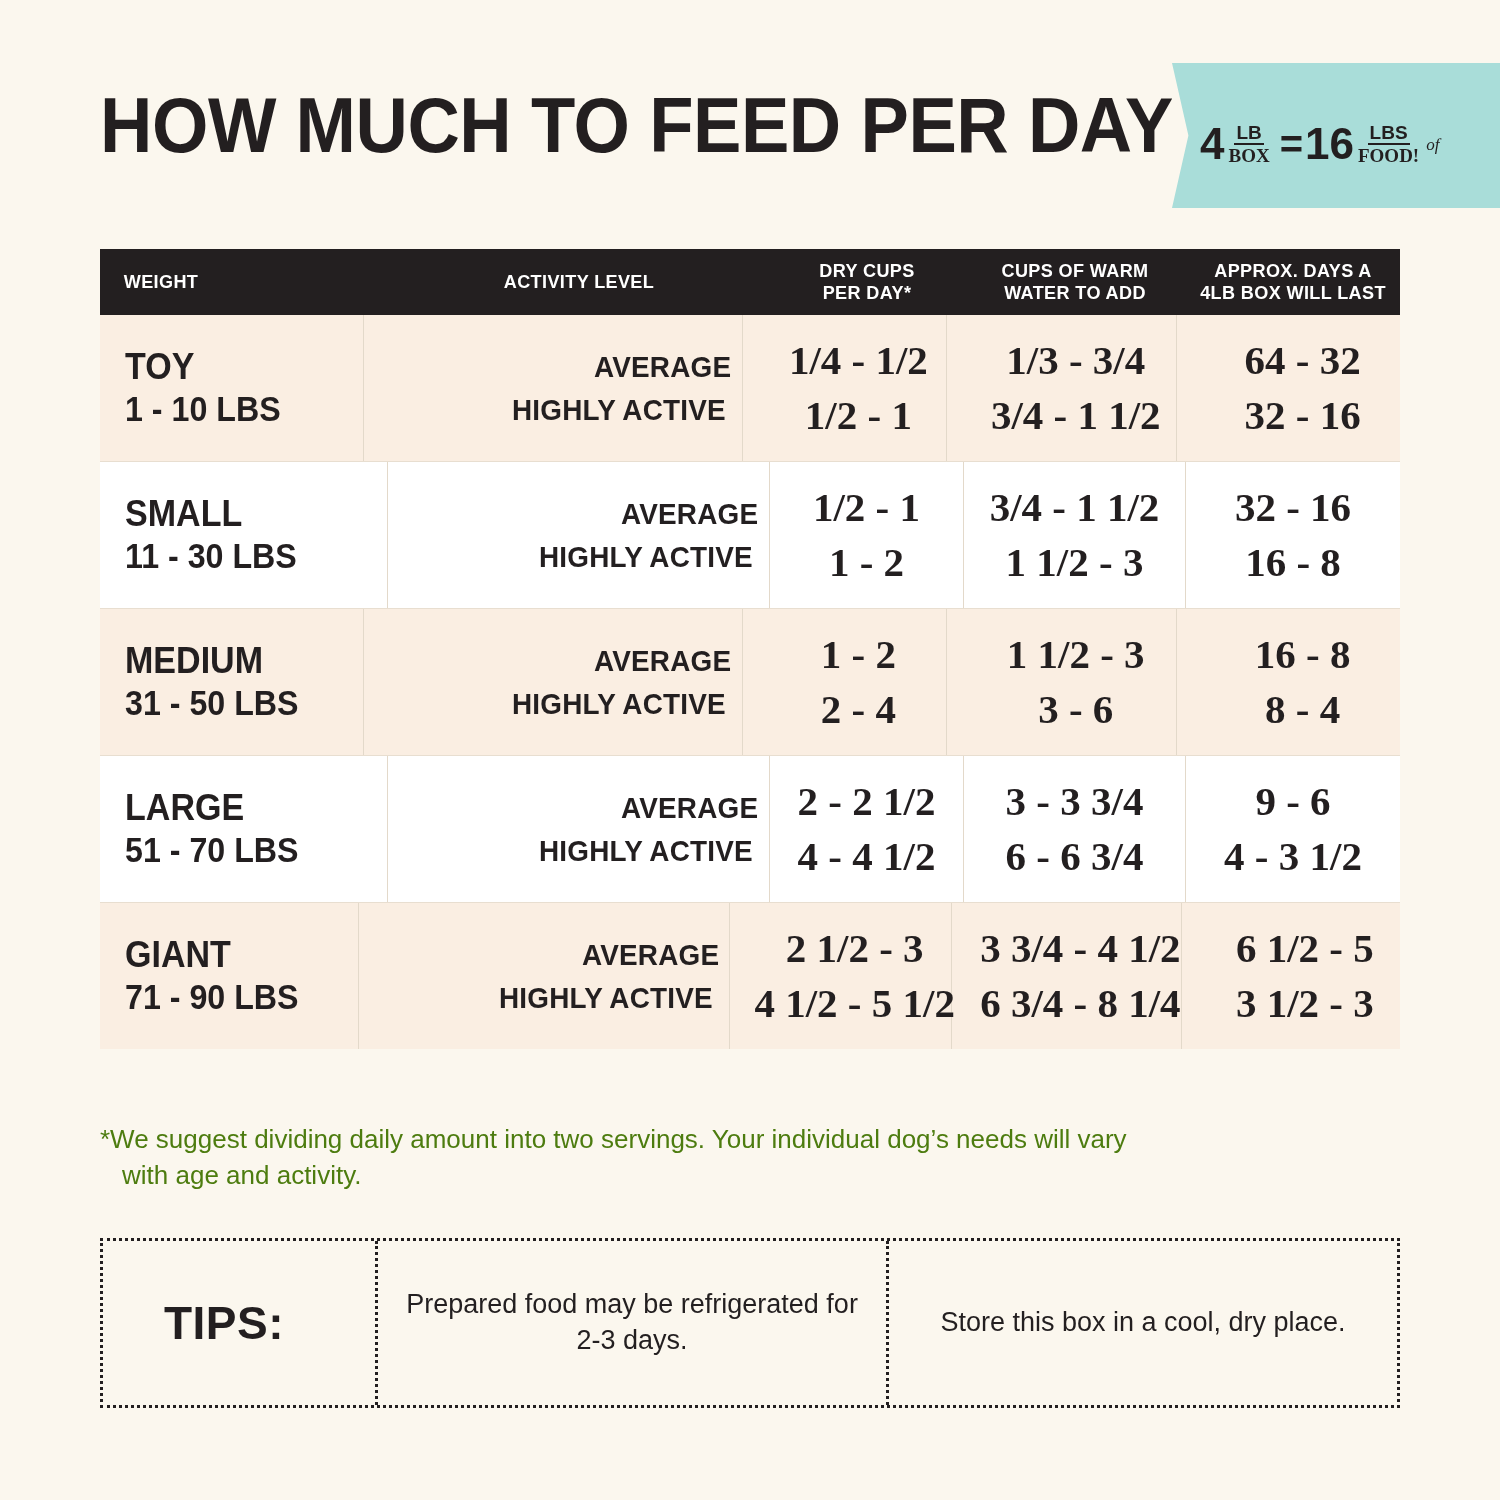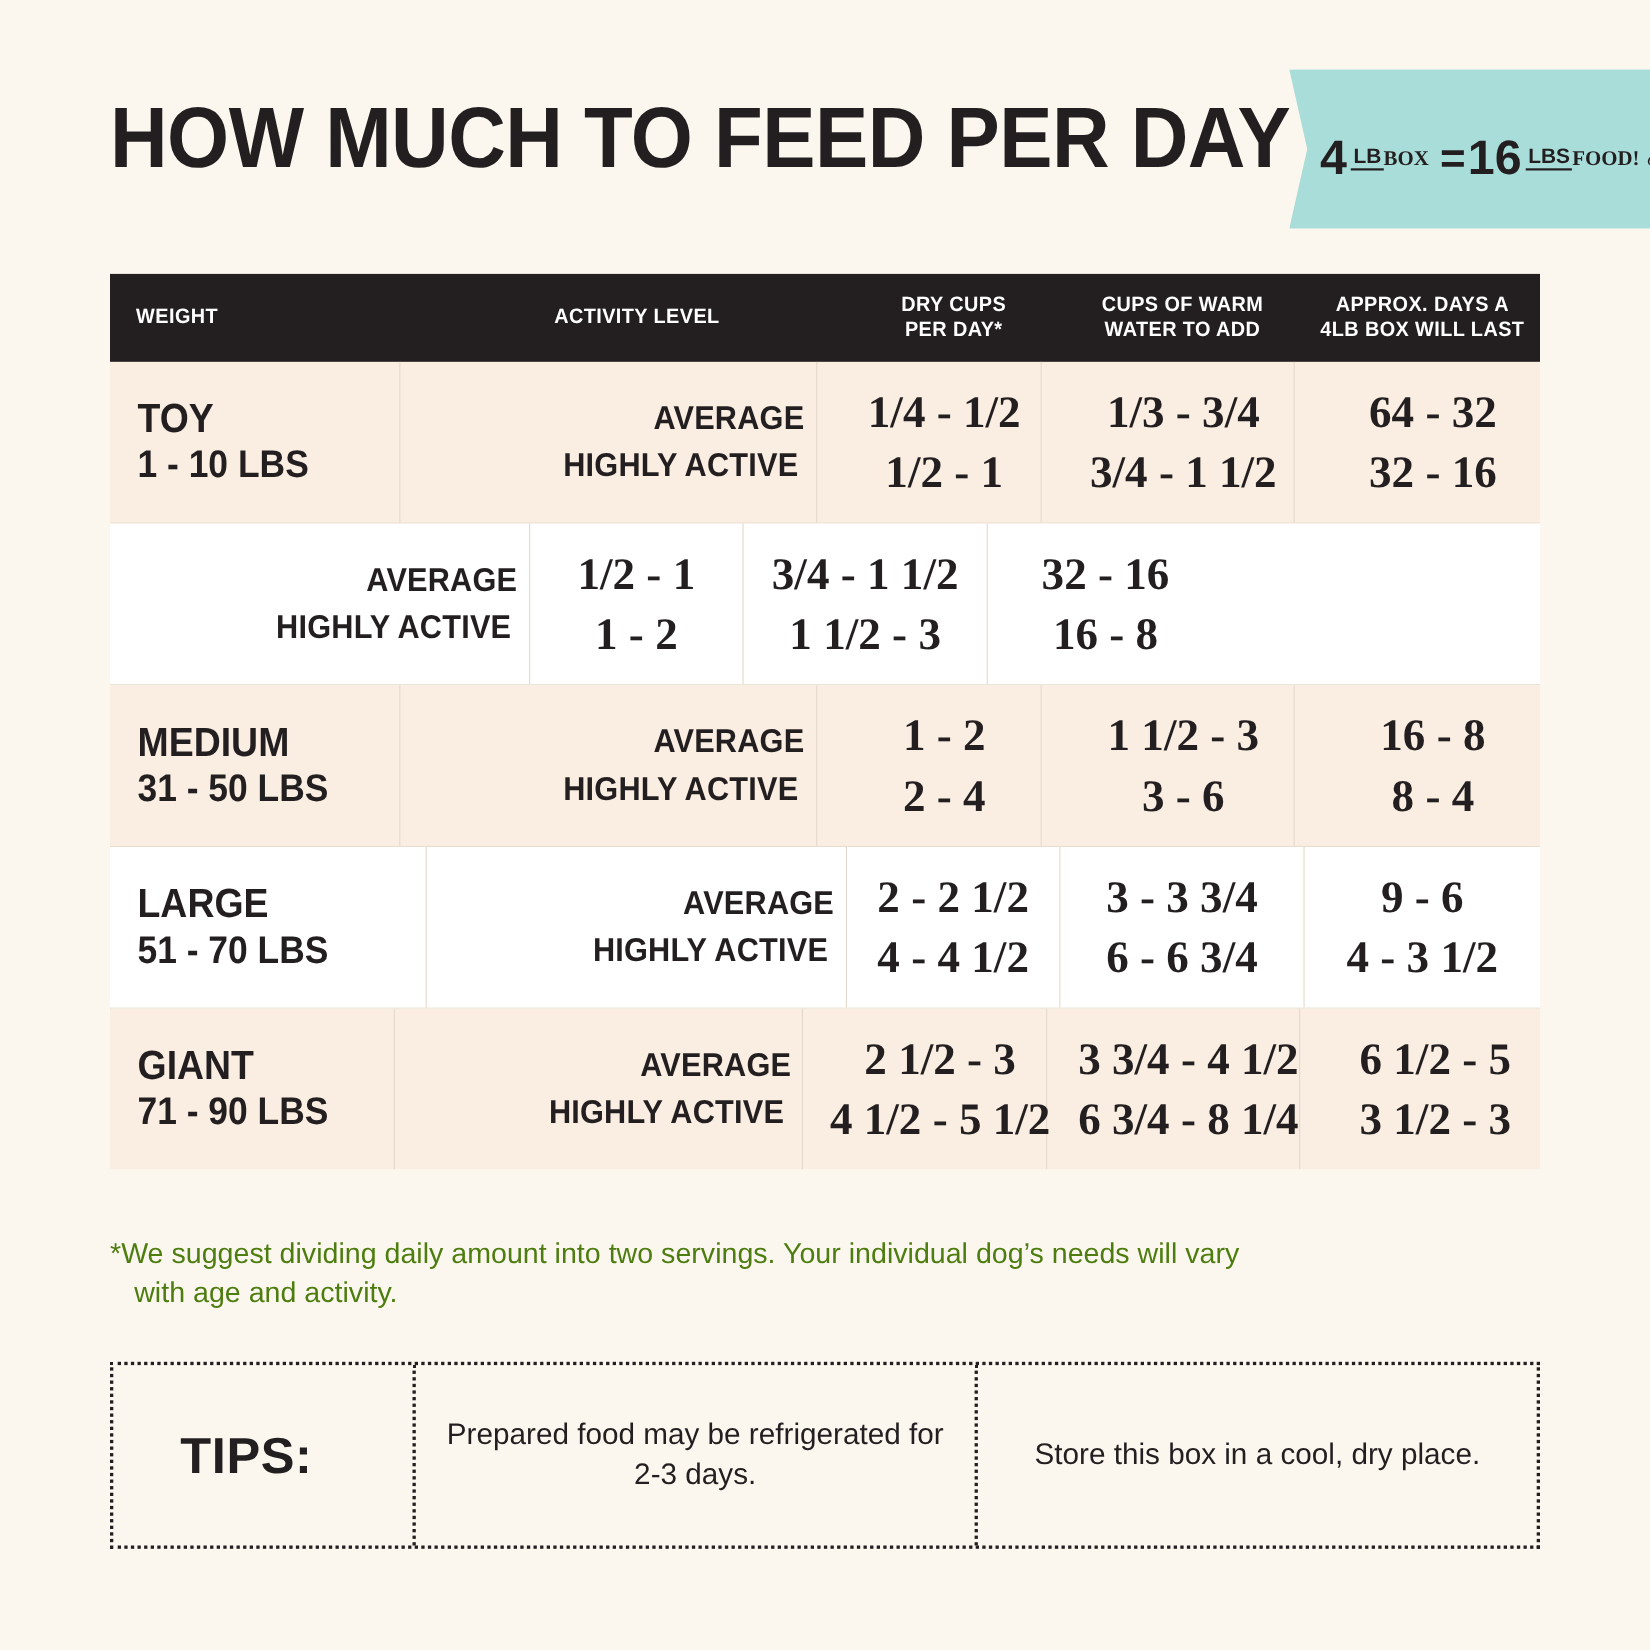--- a/index.html
+++ b/index.html
@@ -64,21 +64,21 @@
     color: #231f20;
   }
   .rb-num {
     font-family: "Liberation Sans Narrow", "Liberation Sans", sans-serif;
     font-size: 44px;
     font-weight: bold;
     line-height: 1;
   }
   .rb-stack {
     display: inline-flex;
-    flex-direction: row;
+    flex-direction: column;
     align-items: center;
     justify-content: center;
     margin: 0 4px;
     line-height: 1.0;
   }
   .rb-stack .top {
     font-size: 19px;
     font-weight: bold;
     font-family: "Liberation Sans Narrow", "Liberation Sans", sans-serif;
     border-bottom: 2.5px solid #231f20;
@@ -114,21 +114,21 @@
   .table {
     position: absolute;
     left: 100px;
     top: 249px;
     width: 1300px;
   }
   .thead {
     display: flex;
     background: #231f20;
     color: #ffffff;
-    height: 80px;
+    height: 66px;
     align-items: center;
   }
   .th {
     font-family: "Liberation Sans Narrow", "Liberation Sans", sans-serif;
     font-size: 19px;
     font-weight: bold;
     letter-spacing: 0.4px;
     text-align: center;
     line-height: 1.15;
     transform: scaleX(0.95);
@@ -323,20 +323,24 @@
         <div class="num-line">1/3 - 3/4</div>
         <div class="num-line">3/4 - 1 1/2</div>
       </div>
       <div class="cell num-cell c-days">
         <div class="num-line">64 - 32</div>
         <div class="num-line">32 - 16</div>
       </div>
     </div>
 
     <div class="row plain">
+      <div class="cell weight-cell c-weight divider">
+        <div class="wt-name">SMALL</div>
+        <div class="wt-range">11 - 30 LBS</div>
+      </div>
       <div class="cell activity-cell c-activity divider">
         <div class="act-line">AVERAGE</div>
         <div class="act-line">HIGHLY ACTIVE</div>
       </div>
       <div class="cell num-cell c-dry divider">
         <div class="num-line">1/2 - 1</div>
         <div class="num-line">1 - 2</div>
       </div>
       <div class="cell num-cell c-water divider">
         <div class="num-line">3/4 - 1 1/2</div>

